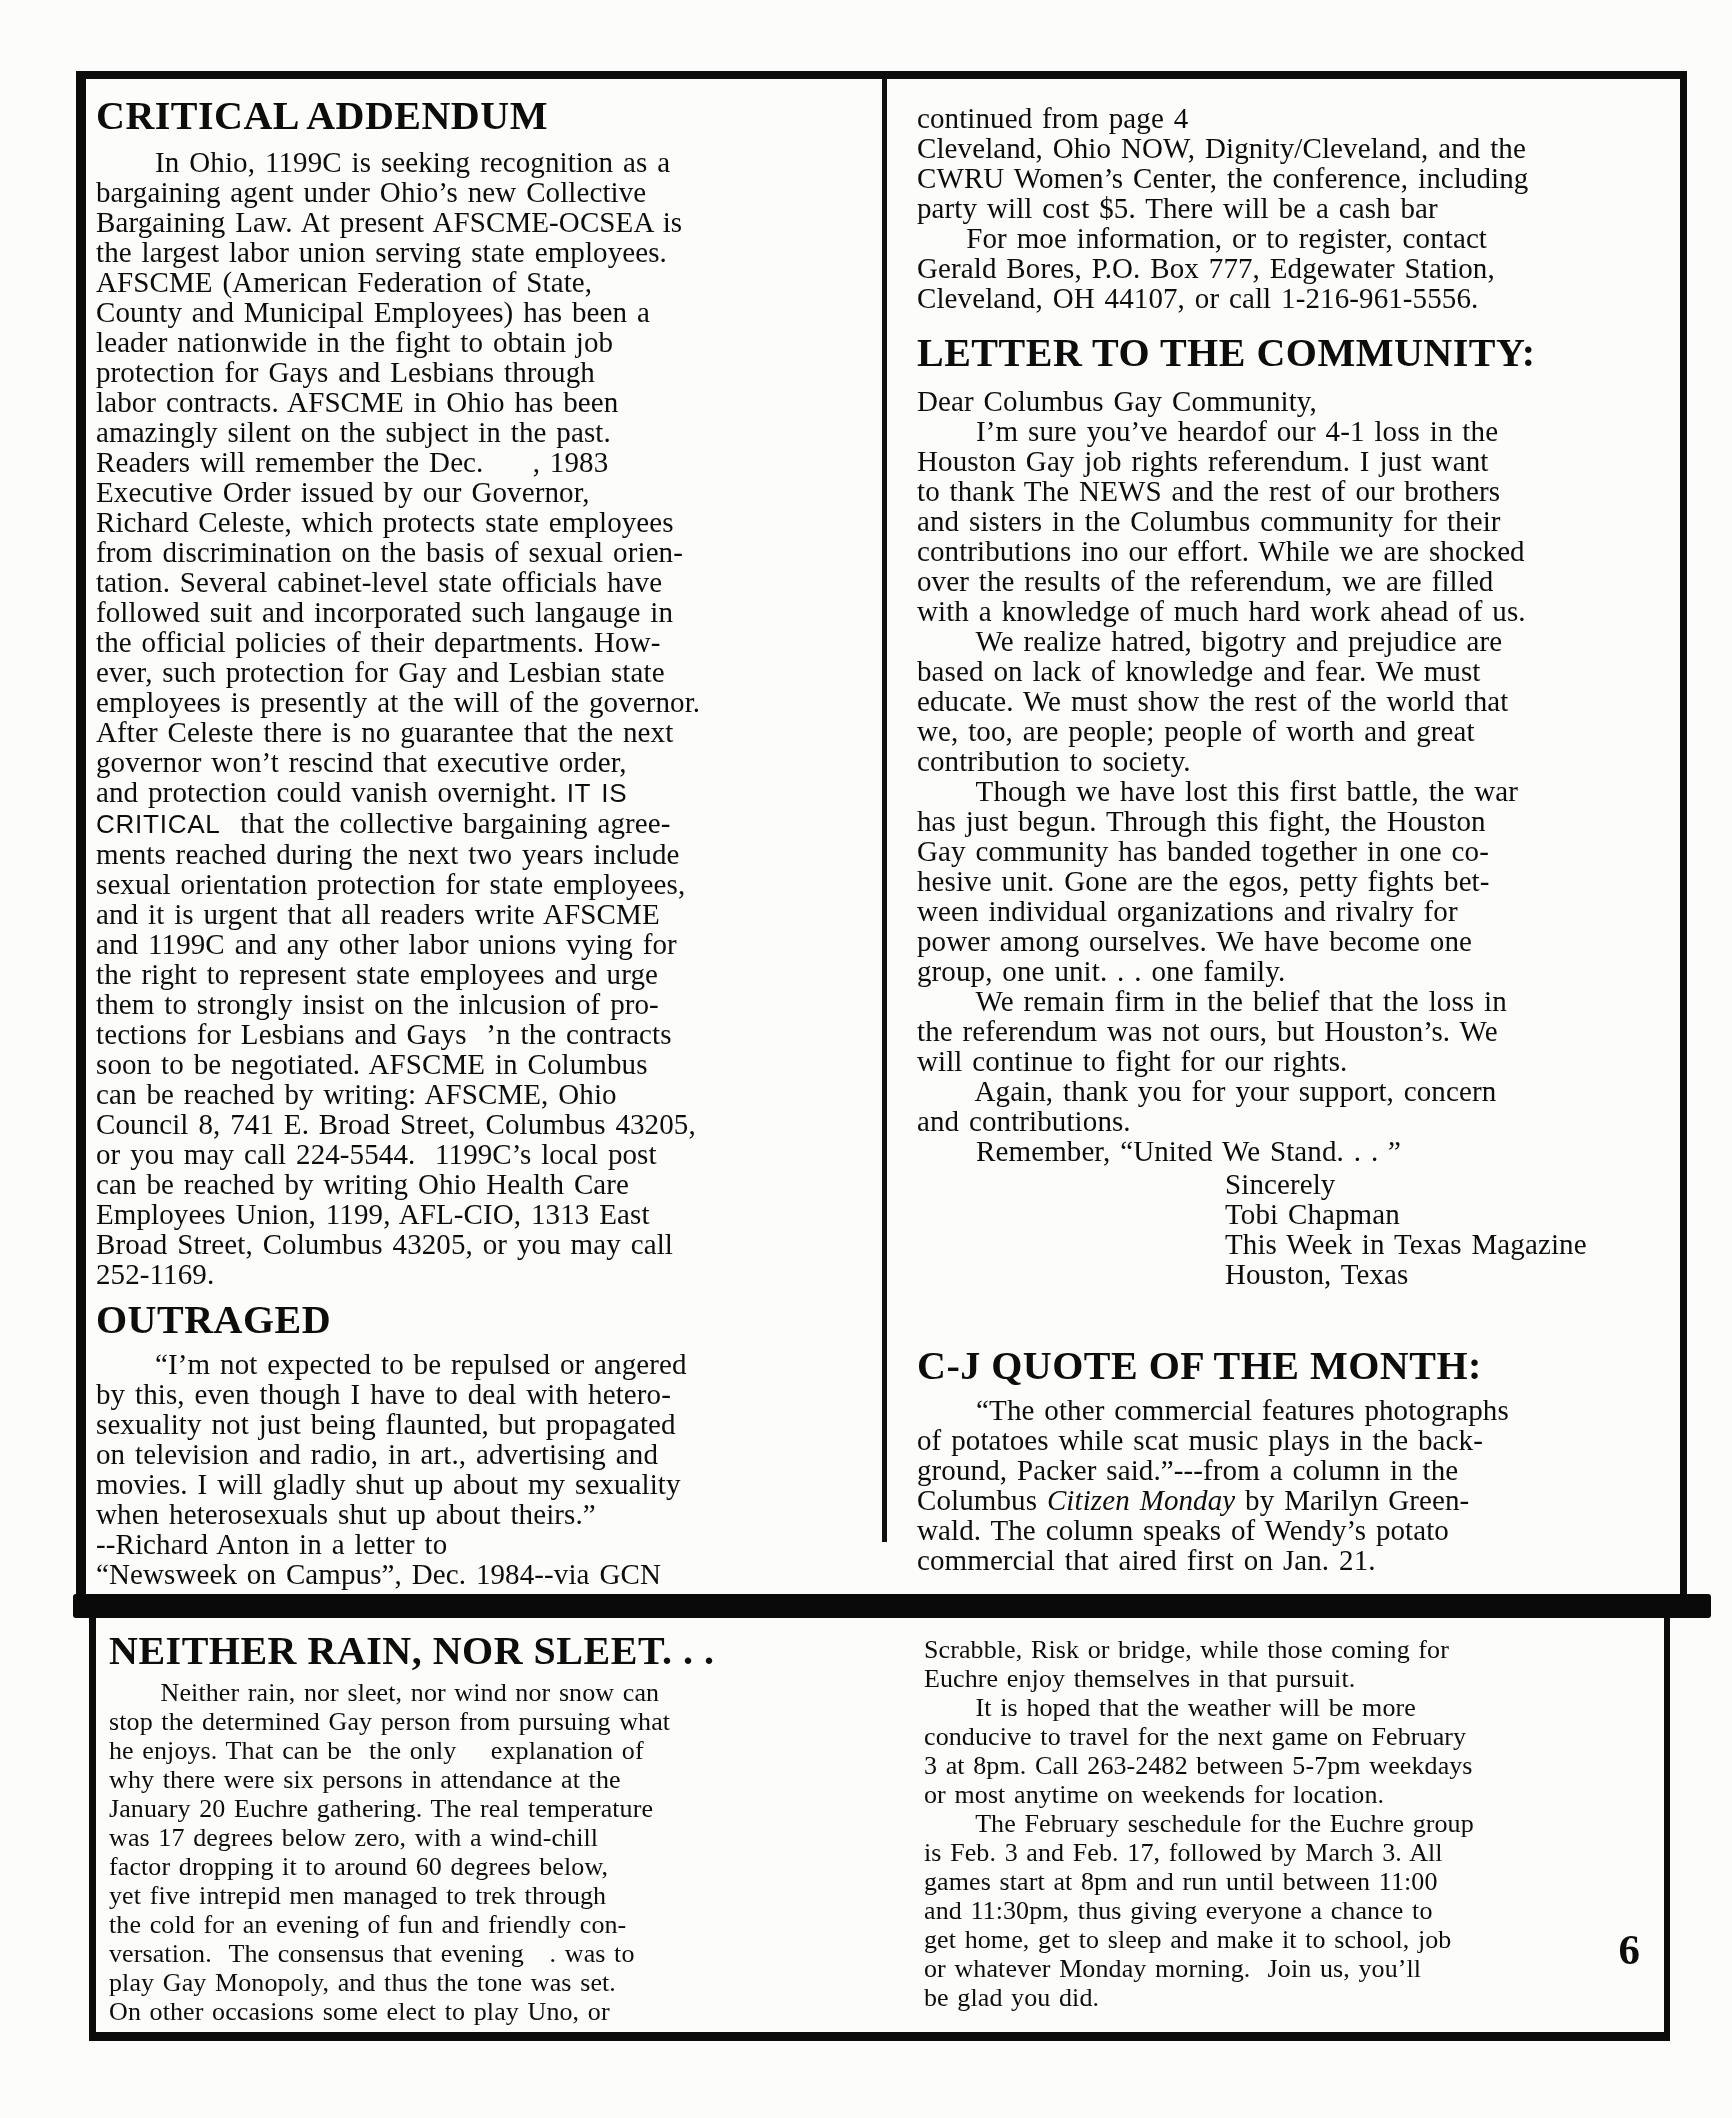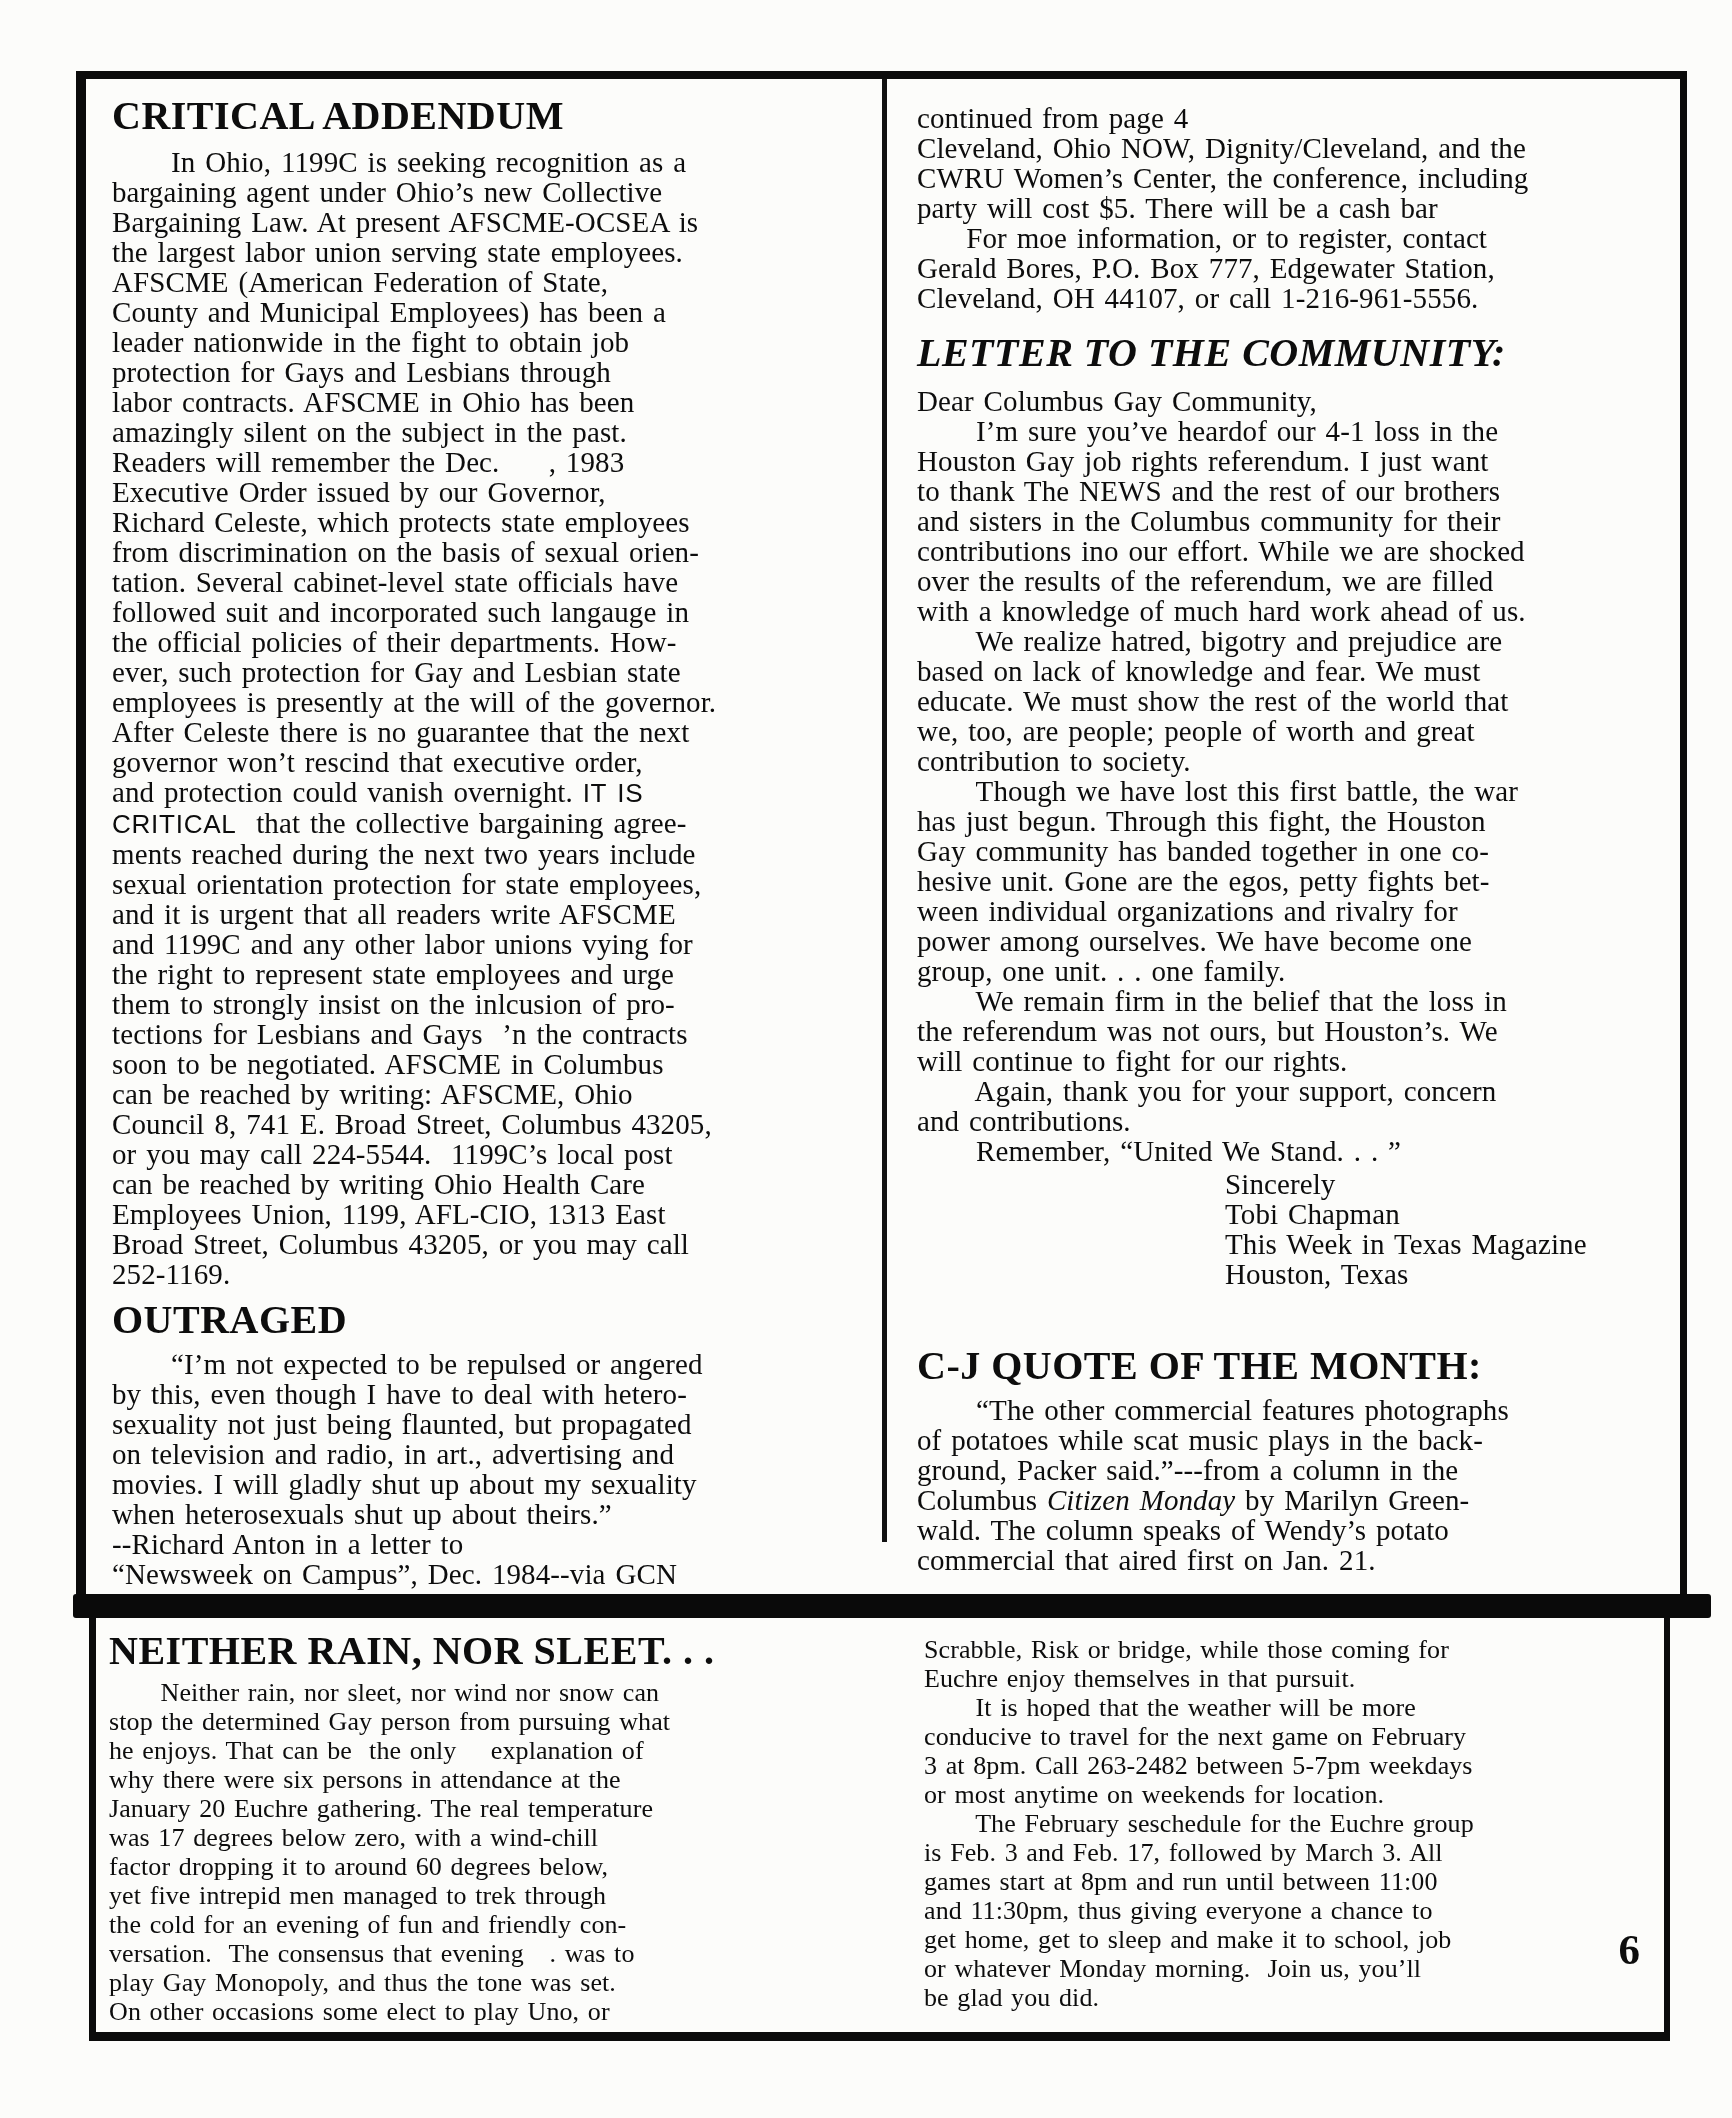--- a/index.html
+++ b/index.html
@@ -28,37 +28,37 @@
     border-radius:3px;
   }
   .bottom-box{
     position:absolute;left:89px;top:1617px;
     width:1581px;height:424px;
     border-left:7px solid #0b0b0b;
     border-right:6px solid #0b0b0b;
     border-bottom:9px solid #0b0b0b;
   }
   
-  .col-left{position:absolute;left:26px;top:15px;width:776px;}
+  .col-left{position:absolute;left:10px;top:15px;width:776px;}
   .col-right{position:absolute;left:831px;top:24px;width:768px;}
   .divider{
     position:absolute;left:796px;top:0px;
     width:4.5px;height:1463px;background:#111;
   }
   .bcol-left{position:absolute;left:13px;top:12px;width:800px;}
   .bcol-right{position:absolute;left:828px;top:18px;width:761px;}
 
   
   h1{
     font-size:40px;line-height:43px;
     font-weight:bold;letter-spacing:0.5px;
     margin:0 0 10px 0;
   }
   .h-outraged{margin-top:9px;margin-bottom:8px;}
-  .h-letter{margin-top:18px;margin-bottom:12px;font-style:italic;}
+  .h-letter{margin-top:18px;margin-bottom:12px;}
   .h-quote{margin-top:55px;margin-bottom:8px;}
   .h-bottom{margin-bottom:6px;}
   .body-lines{
     font-size:29px;line-height:30px;
     white-space:pre;
     word-spacing:2.5px;
     letter-spacing:0.1px;
   }
   .bottom-box .body-lines{font-size:26px;line-height:29px;word-spacing:2px;}
   .signature{margin-left:308px;margin-top:3px;}

